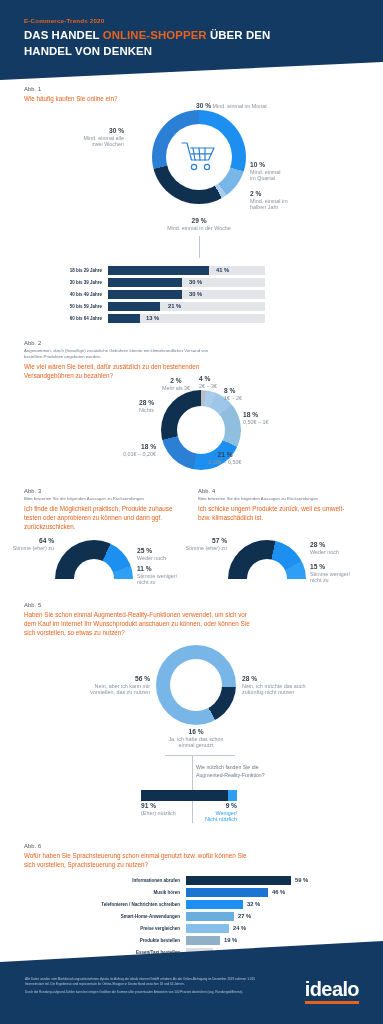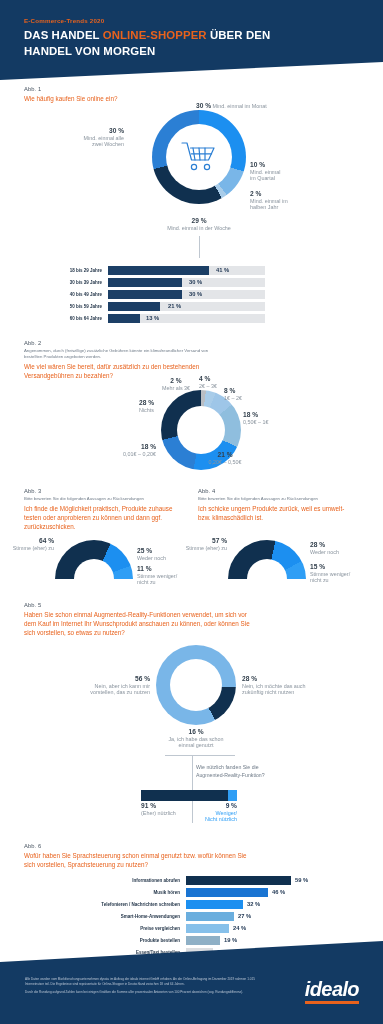--- a/index.html
+++ b/index.html
@@ -84,38 +84,38 @@
     position:absolute; left:0; bottom:0; width:383px; height:83px;
     background:#133a63;
     clip-path: polygon(0 21px, 383px 0, 383px 83px, 0 83px);
   }
   .foot-txt{
     position:absolute; left:25px; top:36px; width:245px;
     font-size:3.1px; line-height:4.6px; color:#b9c5d4;
   }
   .foot-txt p + p{ margin-top:4px; }
   .logo{
-    position:absolute; right:24px; top:38px; text-align:left;font-style:italic;
+    position:absolute; right:24px; top:38px; text-align:left;
   }
   .logo-word{
     font-size:20px; font-weight:bold; color:#ffffff; letter-spacing:-.6px;
     line-height:20px;
   }
   .logo-bar{ height:3px; background:#e8621d; margin-top:2px; width:100%; }
 </style>
 </head>
 <body>
 
 <div class="page">
 
   <div class="header">
     <div class="kicker">E-Commerce-Trends 2020</div>
     <div class="headline">
       <span>DAS HANDEL </span><span class="hl">ONLINE-SHOPPER</span><span> ÜBER DEN</span><br>
-      <span>HANDEL VON MORGEN</span>
+      <span>HANDEL VON DENKEN</span>
     </div>
   </div>
 
   <div class="abb" style="top:86px;">
     <div class="abb-num">Abb. 1</div>
     <div class="abb-q" style="width:300px;">Wie häufig kaufen Sie online ein?</div>
   </div>
 
   <div class="donut" style="left:152px; top:110px; width:94px; height:94px;
        background: conic-gradient(

